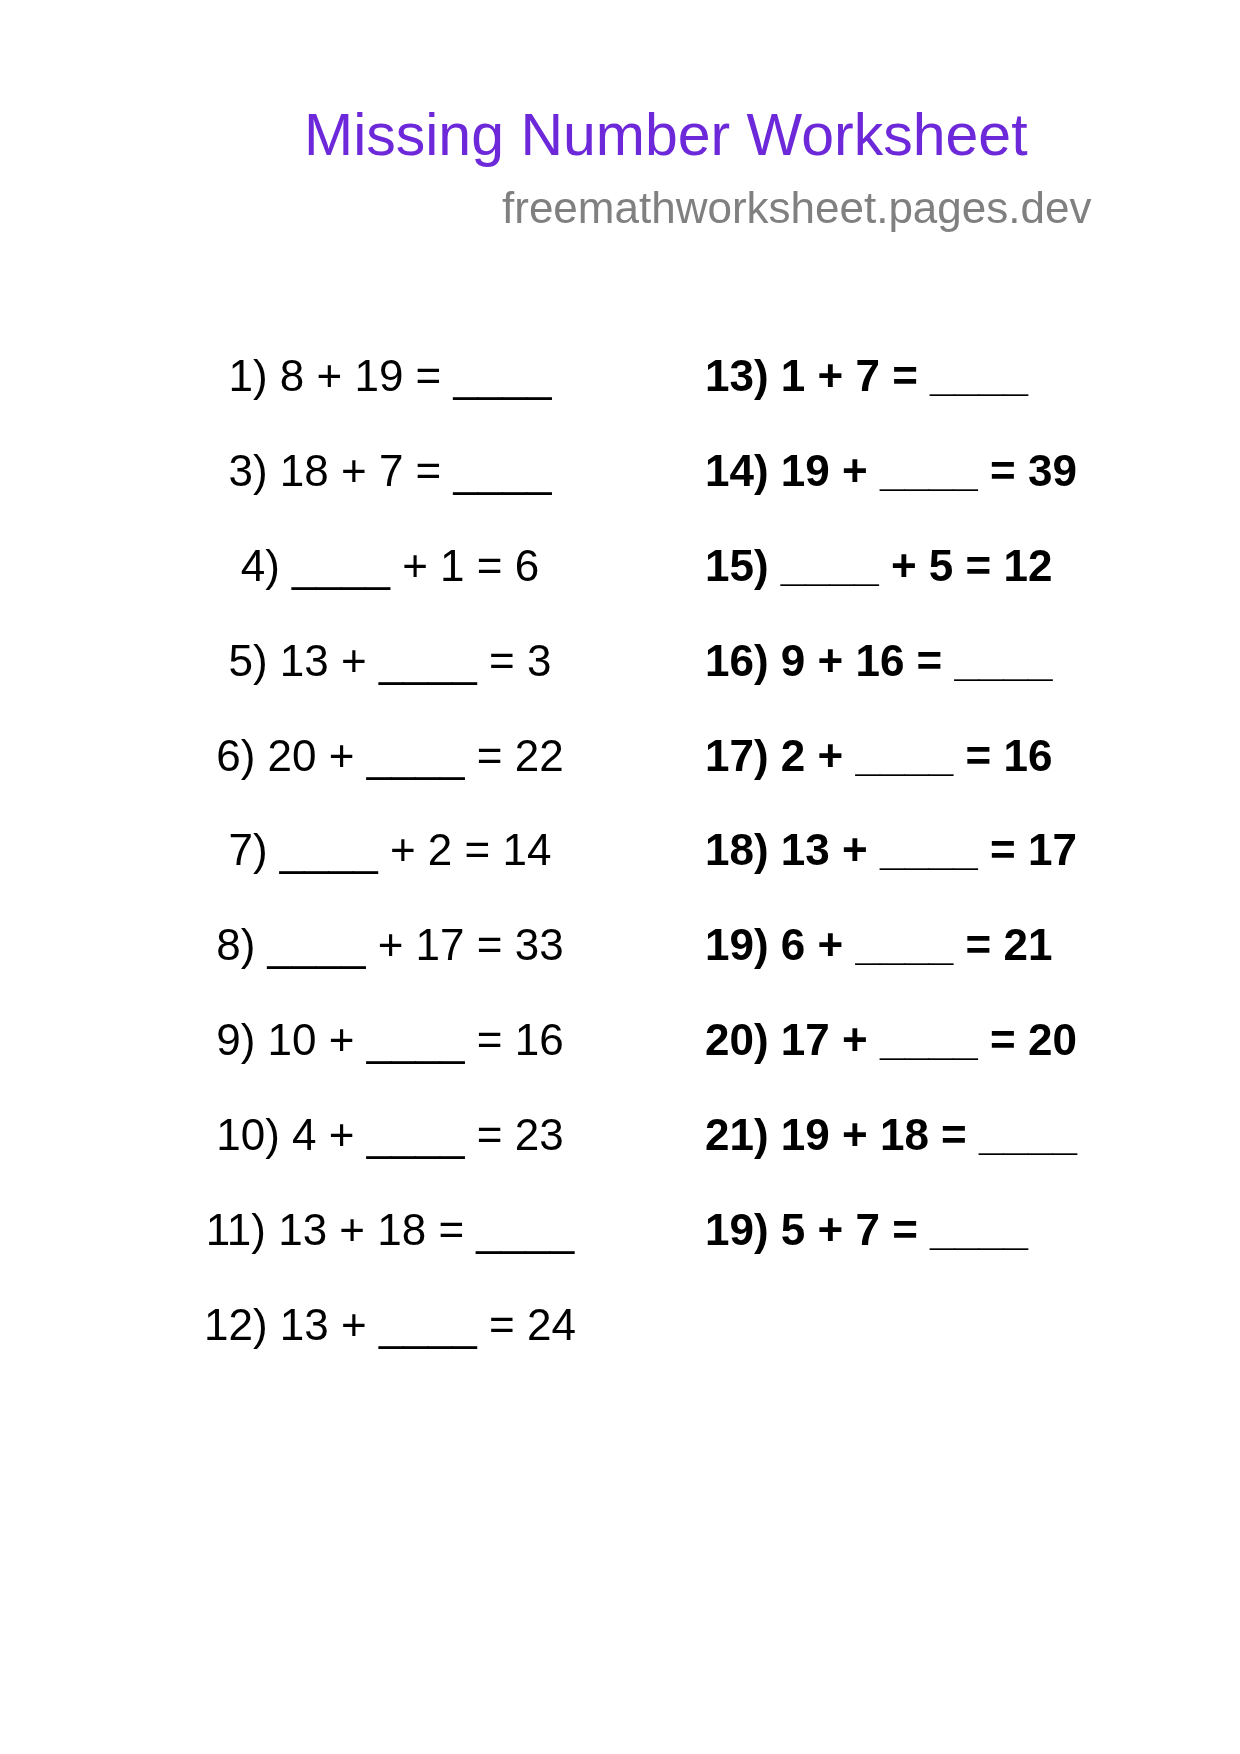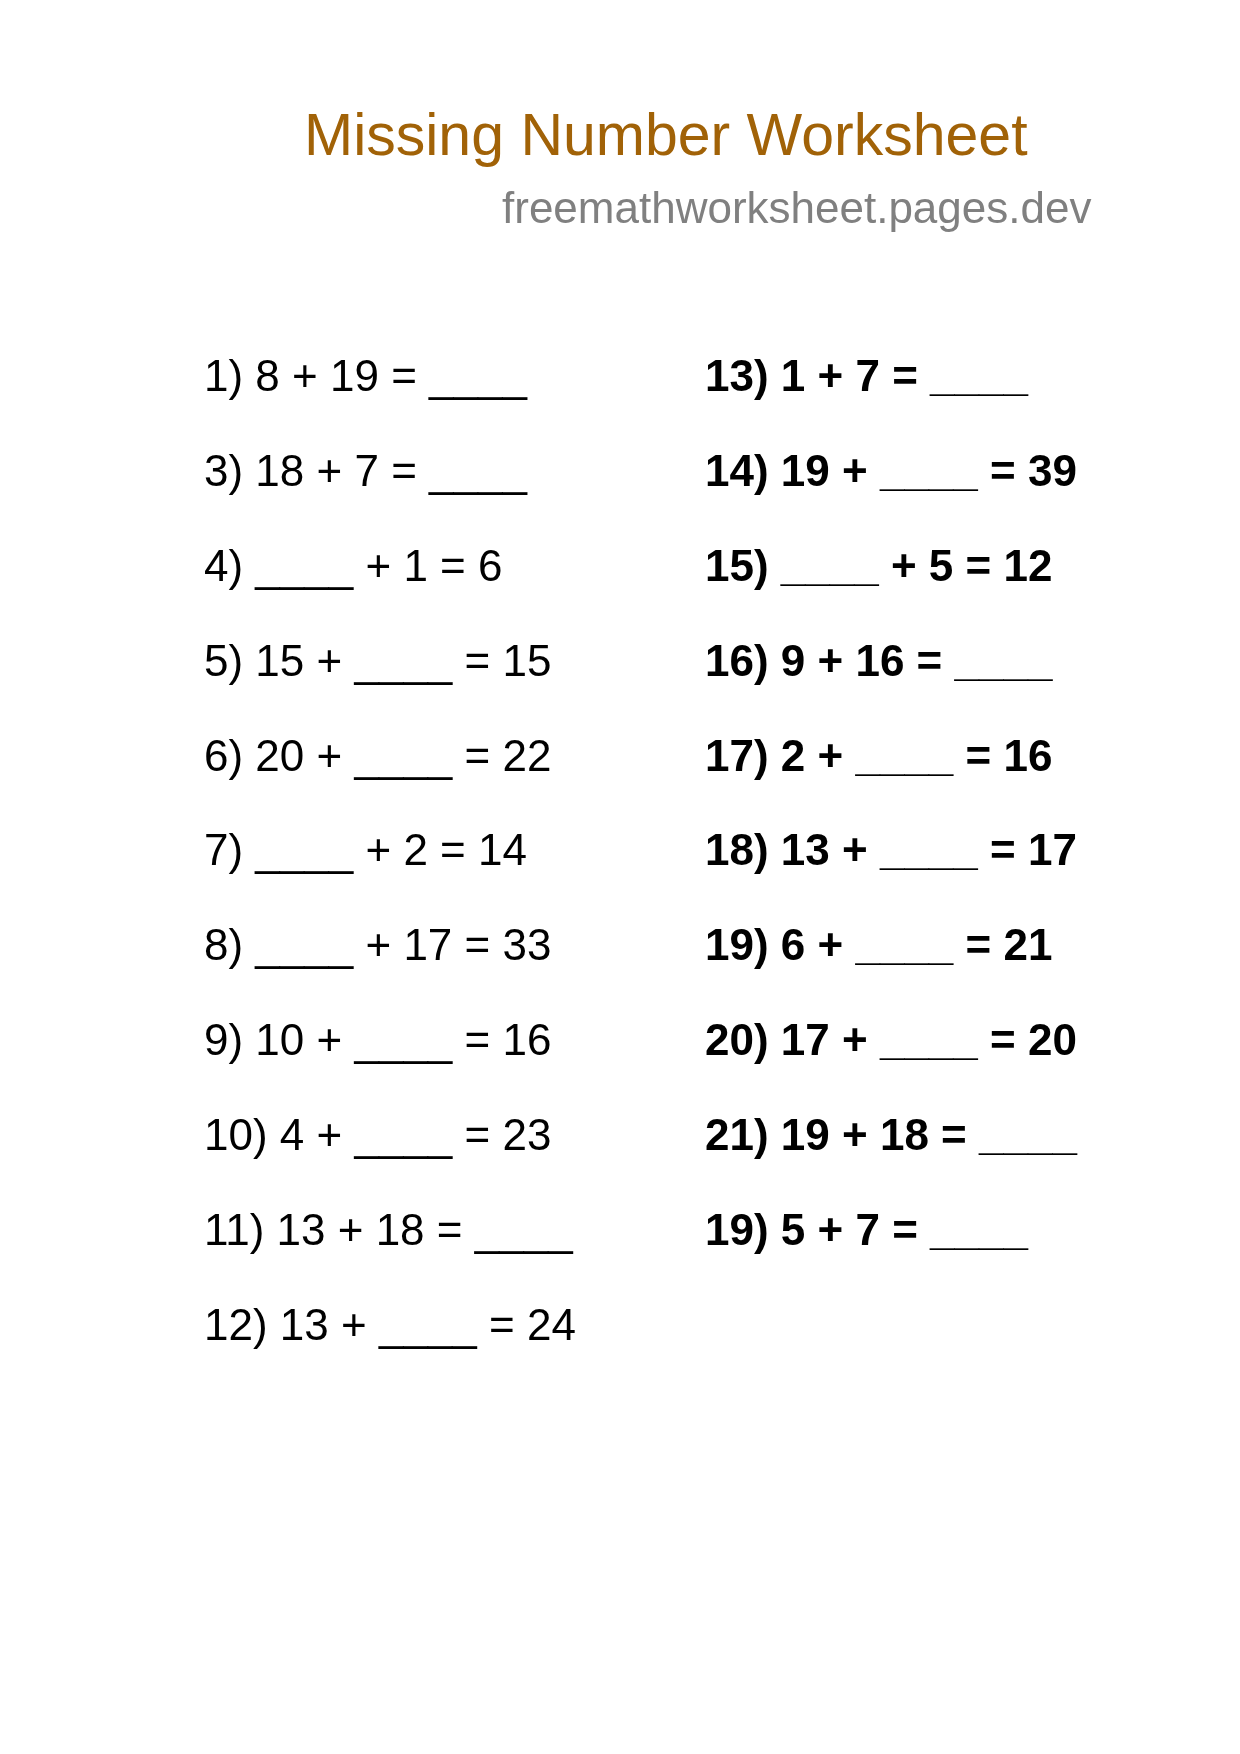--- a/index.html
+++ b/index.html
@@ -22,58 +22,58 @@
     height: 1754px;
     background: #ffffff;
   }
   .title {
     position: absolute;
     left: 304px;
     top: 106px;
     font-size: 59px;
     line-height: 59px;
     white-space: nowrap;
-    color: #a16207;
+    color: #6d28d9;
   }
   .subtitle {
     position: absolute;
     left: 502px;
     top: 186px;
     font-size: 44px;
     line-height: 44px;
     white-space: nowrap;
     color: #808080;
     text-align: center;
   }
   .col {
     position: absolute;
     top: 354px;
   }
-  .col-left { left: 204px; }
+  .col-left { left: 204px; text-align: center; }
   .col-right { left: 705px; font-weight: bold; }
   .problem {
     height: 94.9px;
     font-size: 44px;
     line-height: 44px;
     white-space: pre;
     color: #000000;
   }
 </style>
 </head>
 <body>
 
 <div class="page">
   <div class="title">Missing Number Worksheet</div>
   <div class="subtitle">freemathworksheet.pages.dev</div>
 
   <div class="col col-left">
     <div class="problem">1) 8 + 19 = ____</div>
     <div class="problem">3) 18 + 7 = ____</div>
     <div class="problem">4) ____ + 1 = 6</div>
-    <div class="problem">5) 15 + ____ = 15</div>
+    <div class="problem">5) 13 + ____ = 3</div>
     <div class="problem">6) 20 + ____ = 22</div>
     <div class="problem">7) ____ + 2 = 14</div>
     <div class="problem">8) ____ + 17 = 33</div>
     <div class="problem">9) 10 + ____ = 16</div>
     <div class="problem">10) 4 + ____ = 23</div>
     <div class="problem">11) 13 + 18 = ____</div>
     <div class="problem">12) 13 + ____ = 24</div>
   </div>
 
   <div class="col col-right">

